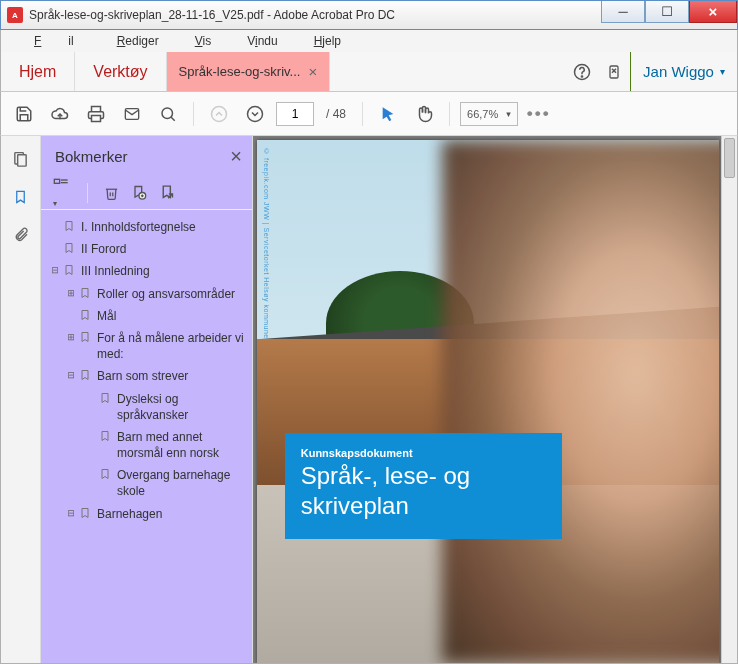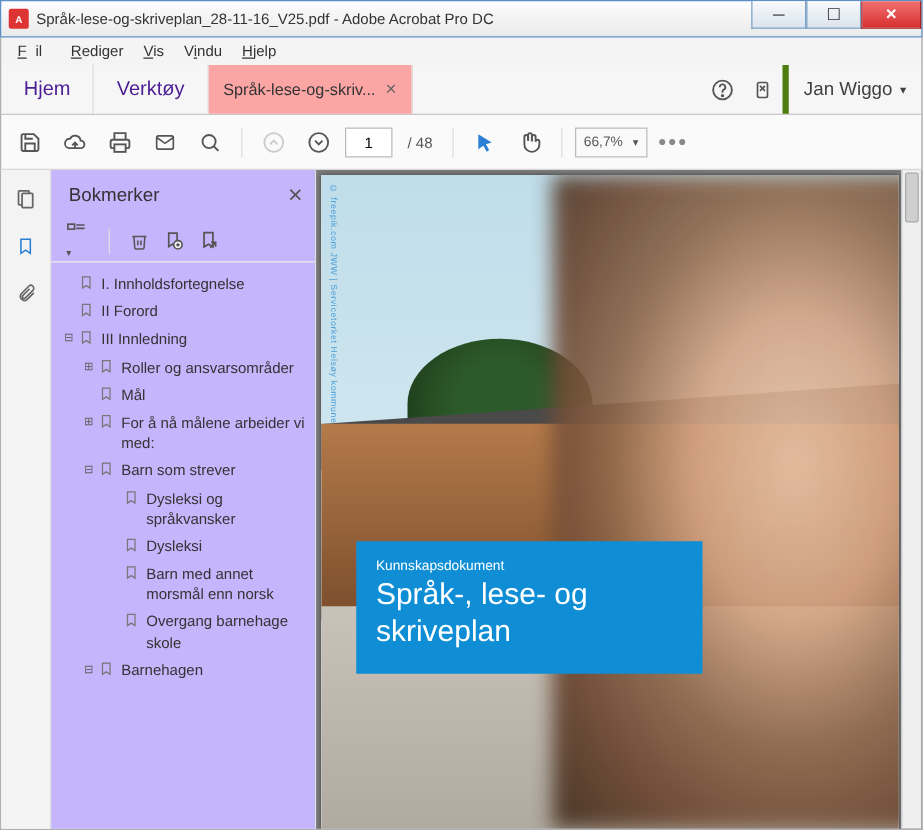--- a/index.html
+++ b/index.html
@@ -7,29 +7,29 @@
 
 .titlebar { height:30px; background:linear-gradient(#fdfdfd,#eaeaea); border:1px solid #5a8ec6; display:flex; align-items:center; padding:0 0 0 6px; position:relative; }
 .titlebar .pdf-ico { width:16px; height:16px; background:#d33; margin-right:6px; display:flex; align-items:center; justify-content:center; color:#fff; font-size:8px; font-weight:bold; border-radius:2px; }
 .titlebar .ttxt { font-size:12px; color:#333; }
 .winbtns { position:absolute; right:0; top:0; display:flex; }
 .winbtn { width:44px; height:22px; border:1px solid #7a9fc4; border-top:none; display:flex; align-items:center; justify-content:center; font-size:13px; background:linear-gradient(#f8f9fb,#dbe4ef); cursor:pointer; }
 .winbtn.close { background:linear-gradient(#f07070,#d93030); border-color:#a22; color:#fff; width:48px; font-size:15px; font-weight:bold; }
 .winbtn.min, .winbtn.max { color:#333; }
 
 .menubar { height:22px; background:#f4f4f4; border-left:1px solid #b0b0b0; border-right:1px solid #b0b0b0; display:flex; align-items:center; padding-left:6px; font-size:12px; color:#333; gap:2px; }
-.menubar span { padding:2px 7px; cursor:pointer; }
+.menubar span { padding:2px 7px; cursor:pointer;margin-left:20px; }
 .menubar span u { text-decoration:underline; }
 
 .header { height:40px; display:flex; align-items:center; border-left:1px solid #b0b0b0; border-right:1px solid #b0b0b0; border-bottom:1px solid #c8c8c8; background:#f6f6f6; }
-.header .hbtn { padding:0 18px; font-size:16px; color:#4c1d95; height:100%; display:flex; align-items:center; cursor:pointer; border-right:1px solid #ddd; }
+.header .hbtn { padding:0 18px; font-size:16px; color:#b91c1c; height:100%; display:flex; align-items:center; cursor:pointer; border-right:1px solid #ddd; }
 .header .tab { padding:0 12px; font-size:13px; color:#333; height:100%; display:flex; align-items:center; gap:8px; background:#fca5a5; border-right:1px solid #ddd; }
 .header .flex { flex:1; }
 .header .ricon { width:32px; height:100%; display:flex; align-items:center; justify-content:center; font-size:16px; color:#555; cursor:pointer; }
-.header .user { padding:0 12px; font-size:15px; color:#404040; height:100%; display:flex; align-items:center; border-left:5px solid #4d7c0f; cursor:pointer; }
+.header .user { padding:0 12px; font-size:15px; color:#0369a1; height:100%; display:flex; align-items:center; border-left:1px solid #4d7c0f; cursor:pointer; }
 
 .toolbar { height:44px; display:flex; align-items:center; border-left:1px solid #b0b0b0; border-right:1px solid #b0b0b0; border-bottom:1px solid #d8d8d8; padding:0 8px; gap:6px; background:#fafafa; }
 .tbtn { width:30px; height:30px; display:flex; align-items:center; justify-content:center; color:#555; cursor:pointer; font-size:17px; }
 .tsep { width:1px; height:24px; background:#ddd; margin:0 4px; }
 .pginput { width:38px; height:24px; border:1px solid #bbb; text-align:center; font-size:12px; }
 .pgtot { font-size:12px; color:#555; margin:0 6px; }
 .zoom { height:24px; border:1px solid #bbb; padding:0 6px; display:flex; align-items:center; font-size:11px; color:#555; gap:8px; cursor:pointer; }
 
 .content { display:flex; height:528px; border-left:1px solid #b0b0b0; border-right:1px solid #b0b0b0; border-bottom:1px solid #b0b0b0; }
 
@@ -54,21 +54,21 @@
 
 .viewer { flex:1; background:#888; position:relative; display:flex; flex-direction:column; }
 .pagearea { flex:1; background:#7d7d7d; display:flex; justify-content:center; align-items:flex-start; padding:4px 18px 0 4px; position:relative; overflow:hidden; }
 .page { width:100%; height:100%; background:#fff; box-shadow:0 0 4px rgba(0,0,0,0.5); position:relative; overflow:hidden; }
 .sky { position:absolute; top:0; left:0; right:0; height:42%; background:linear-gradient(#bfddea,#cfe6ef); }
 .treephoto { position:absolute; top:25%; left:15%; width:32%; height:20%; background:radial-gradient(circle,#2d5a2a 40%,#1e3d1c 90%); border-radius:50% 50% 40% 40%; }
 .building { position:absolute; top:38%; left:0; right:0; height:30%; background:linear-gradient(#b47a4a,#7a4d2c); }
 .roof { position:absolute; top:35%; left:0; right:0; height:7%; background:#4a4a4a; transform:skewY(-4deg); }
 .ground { position:absolute; bottom:0; left:0; right:0; height:34%; background:linear-gradient(#c8c2b8,#b0aaa0); }
 .bluebox { position:absolute; left:6%; top:56%; width:60%; background:#0f8ed6; color:#fff; padding:14px 16px 18px 16px; }
-.bluebox .sub { font-size:11px; font-weight:400; }
+.bluebox .sub { font-size:11px; font-weight:700; }
 .bluebox .main { font-size:24px; font-weight:300; line-height:1.25; margin-top:2px; }
 .face { position:absolute; right:-10%; top:0; width:70%; height:100%; background:radial-gradient(ellipse at 60% 45%, #e8c4a8 0%, #d4a484 30%, #8b6548 55%, #6b4530 75%, #3d2818 100%); filter:blur(8px); opacity:0.9; }
 .sidetext { position:absolute; left:6px; top:8px; font-size:7px; color:#4a9ed8; writing-mode:vertical-rl; letter-spacing:0.5px; }
 .vscroll { position:absolute; right:0; top:0; bottom:0; width:16px; background:#efefef; border-left:1px solid #ccc; }
 .vscroll .thumb { position:absolute; top:2px; left:2px; right:2px; height:40px; background:#cfcfcf; border:1px solid #aaa; border-radius:2px; }
 .statusb { height:18px; background:#f0f0f0; border-top:1px solid #ccc; display:flex; align-items:center; }
 .statusb .dim { font-size:10px; color:#555; margin-left:60px; }
 .statusb .htrack { flex:1; height:14px; margin:0 6px 0 10px; background:#e4e4e4; border:1px solid #bbb; position:relative; }
 .statusb .hthumb { position:absolute; left:0; top:0; bottom:0; width:60%; background:#d0d0d0; border-right:1px solid #aaa; }
 
@@ -322,29 +322,20 @@
           </span>
           <span class="btxt">Dysleksi og språkvansker</span>
         </div>
         <div class="bmitem lvl2">
           <span class="tree"></span>
           <span class="bico">
             <svg width="12" height="14" viewBox="0 0 24 24" fill="none" stroke="#777" stroke-width="2">
               <path d="M6 3h12v18l-6-4-6 4z"></path>
             </svg>
           </span>
-          <span class="btxt">Dysleksi</span>
-        </div>
-        <div class="bmitem lvl2">
-          <span class="tree"></span>
-          <span class="bico">
-            <svg width="12" height="14" viewBox="0 0 24 24" fill="none" stroke="#777" stroke-width="2">
-              <path d="M6 3h12v18l-6-4-6 4z"></path>
-            </svg>
-          </span>
           <span class="btxt">Barn med annet morsmål enn norsk</span>
         </div>
         <div class="bmitem lvl2">
           <span class="tree"></span>
           <span class="bico">
             <svg width="12" height="14" viewBox="0 0 24 24" fill="none" stroke="#777" stroke-width="2">
               <path d="M6 3h12v18l-6-4-6 4z"></path>
             </svg>
           </span>
           <span class="btxt">Overgang barnehage skole</span>

